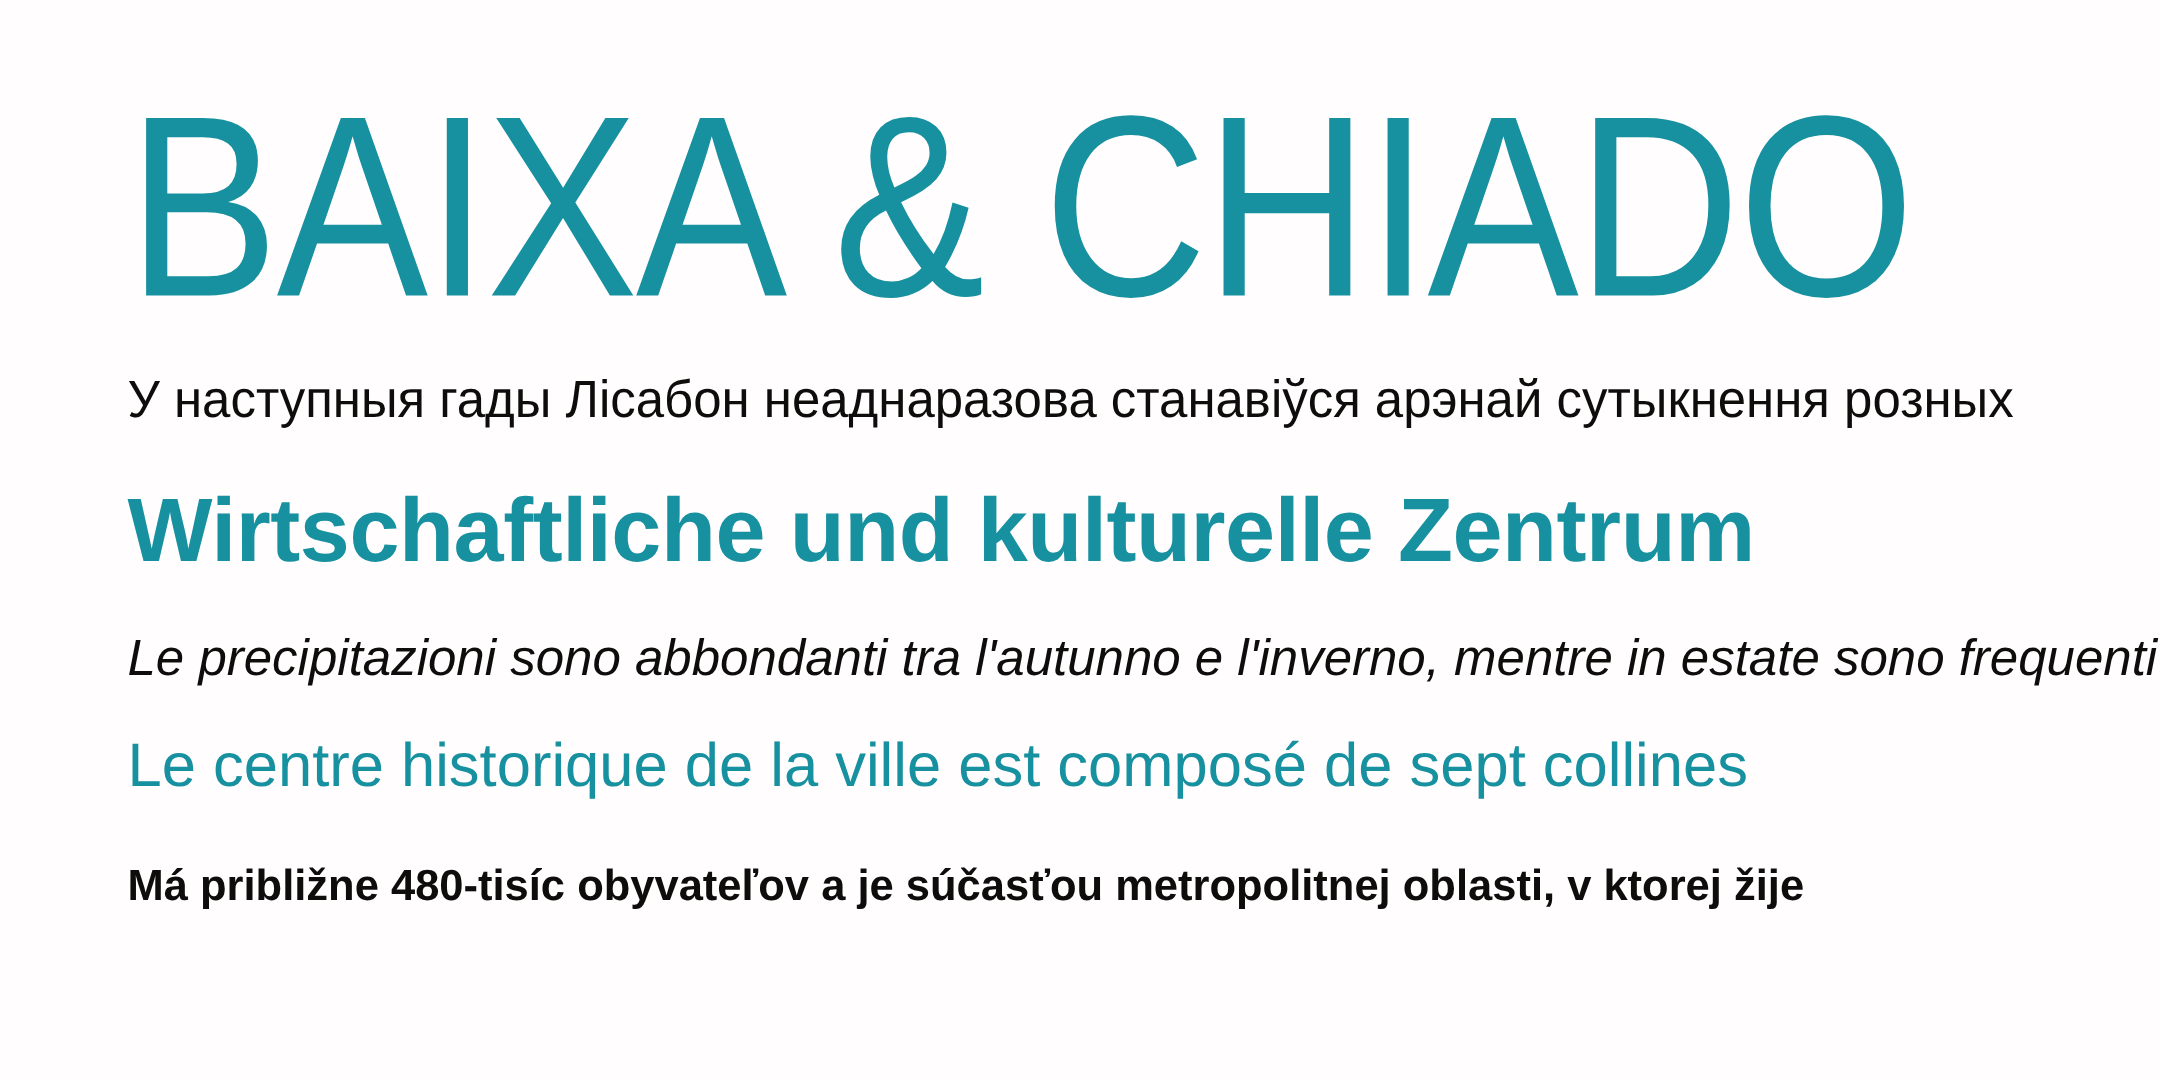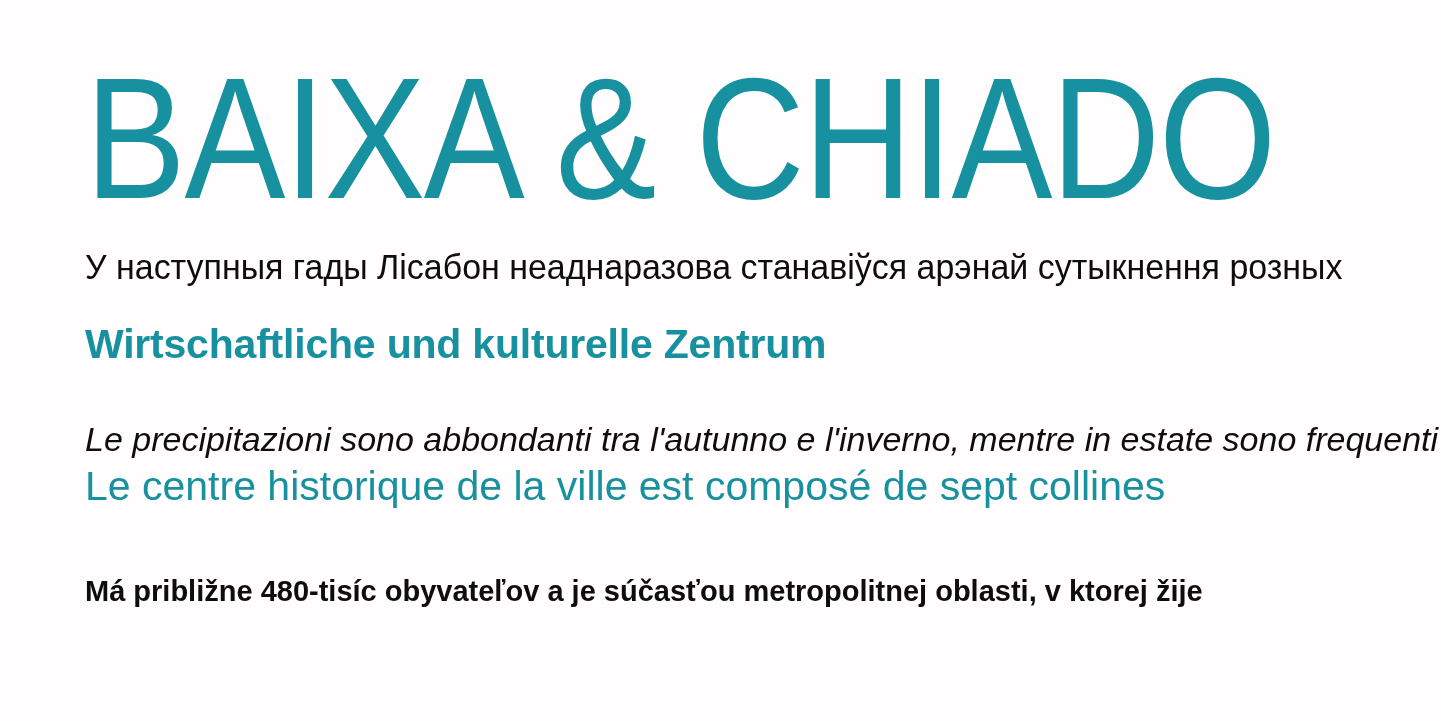--- a/index.html
+++ b/index.html
@@ -38,34 +38,34 @@
   .line-cyrillic {
     top: 249px;
     font-size: 35px;
     font-weight: 400;
     color: var(--ink);
     transform: scaleX(0.97);
     transform-origin: left top;
   }
   .line-bold {
     top: 324px;
-    font-size: 41px;
+    font-size: 60px;
     font-weight: 700;
     color: var(--teal);
     letter-spacing: -0.005em;
   }
   .line-italic {
     top: 422px;
     font-size: 34px;
     font-style: italic;
     font-weight: 400;
     color: var(--ink);
   }
   .line-light {
-    top: 466px;
+    top: 490px;
     font-size: 41px;
     font-weight: 300;
     color: var(--teal);
   }
   .line-medium {
     top: 577px;
     font-size: 29px;
     font-weight: 600;
     color: var(--ink);
     text-align: center;

